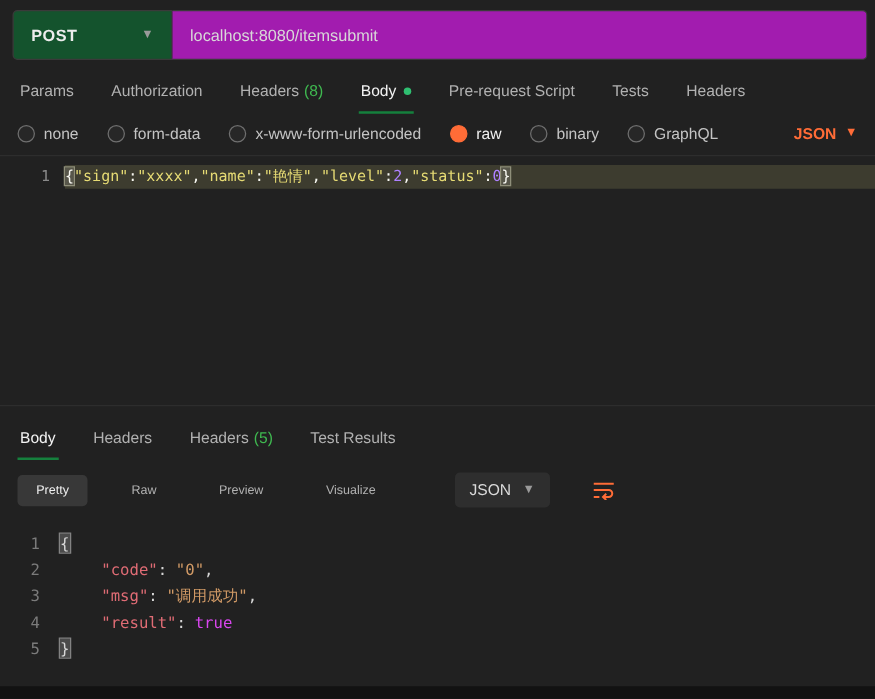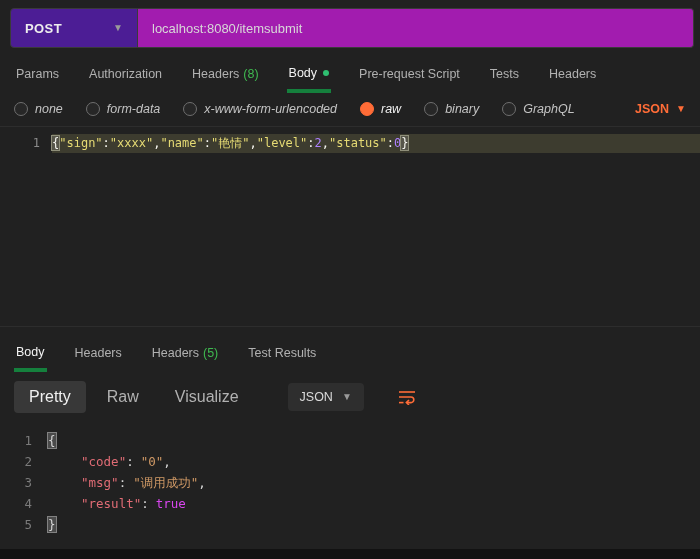--- a/index.html
+++ b/index.html
@@ -1,42 +1,42 @@
 <!DOCTYPE html>
 <html><head>
 <meta charset="utf-8">
 <style>
   * { margin:0; padding:0; box-sizing:border-box; }
   html,body { width:700px; height:559px; background:#212121; overflow:hidden;
               font-family:"Liberation Sans", sans-serif; }
 
   
   .topbar { display:flex; margin:8px 6px 0 10px; height:40px; }
-  .method-box { width:128px; background:#4c1d95; border:1px solid #3a3a3a;
+  .method-box { width:128px; background:#14532d; border:1px solid #3a3a3a;
     border-radius:4px 0 0 4px; display:flex; align-items:center;
     justify-content:space-between; padding:0 14px; cursor:pointer; }
   .method-label { font-size:13px; font-weight:700; color:#ededed; letter-spacing:.4px; }
   .chev { color:#9a9a9a; font-size:10px; line-height:1; }
   .chev.orange { color:#ff6c37; }
   .url-box { flex:1; background:#a21caf; border:1px solid #3a3a3a; border-left:none;
     border-radius:0 4px 4px 0; display:flex; align-items:center; padding:0 14px;
     color:#d8d8d8; font-size:13px; }
 
   
   .tabs { display:flex; gap:26px; padding:0 14px; margin-top:8px; align-items:stretch; }
   .tab { padding:10px 2px 9px; font-size:12.5px; color:#b1b1b1; cursor:pointer;
     border-bottom:2px solid transparent; display:flex; align-items:center; }
-  .tab.active { color:#f3f3f3; border-bottom:4px solid #15803d; }
+  .tab.active { color:#f3f3f3; border-bottom:2px solid #15803d; }
   .dot { width:6px; height:6px; border-radius:50%; background:#2fbf71;
     display:inline-block; margin-left:6px; }
   .count { color:#3fb950; margin-left:4px; }
 
   
   .type-row { display:flex; align-items:center; gap:23px; padding:9px 14px 8px; }
-  .type-item { display:flex; align-items:center; font-size:12.5px; color:#c4c4c4; cursor:pointer;font-style:italic; }
+  .type-item { display:flex; align-items:center; font-size:12.5px; color:#c4c4c4; cursor:pointer; }
   .type-item.sel { color:#f0f0f0; }
   .radio { width:14px; height:14px; border-radius:50%; border:1px solid #6f6f6f;
     background:#272727; display:inline-block; margin-right:7px; flex-shrink:0; }
   .radio.sel { border-color:#ff6c37; background:#ff6c37; }
   .lang-select { margin-left:auto; color:#ff6c37; font-size:12.5px; font-weight:700;
     display:flex; align-items:center; gap:7px; cursor:pointer; }
 
   
   .editor { border-top:1px solid #2d2d2d; height:200px; margin-top:2px; padding-top:7px;
     font-family:"DejaVu Sans Mono", monospace; font-size:12px; }
@@ -44,22 +44,22 @@
   .gutter { width:52px; text-align:right; padding-right:12px; color:#8a8a8a; flex-shrink:0; }
   .ed-code { flex:1; background:#3d3c2f; color:#f8f8f2; white-space:pre; }
   .tok-str { color:#e6db74; }
   .tok-num { color:#ae81ff; }
   .tok-pun { color:#f8f8f2; }
   .bracket { background:#57564a; outline:1px solid #8f8f7a; }
 
   
   .resp { border-top:1px solid #2d2d2d; }
   .toolbar { display:flex; align-items:center; padding:9px 14px 8px; }
-  .view-tab { padding:7px 15px; font-size:16px; color:#b1b1b1; border-radius:4px;
-    cursor:pointer; margin-right:6px; }
+  .view-tab { padding:7px 15px; font-size:10px; color:#b1b1b1; border-radius:4px;
+    cursor:pointer; margin-right:20px; }
   .view-tab.active { background:#383838; color:#f0f0f0; }
   .resp-lang { margin-left:28px; background:#2e2e2e; border-radius:4px; padding:7px 12px;
     color:#dadada; font-size:12.5px; display:flex; align-items:center; gap:9px; cursor:pointer; }
   .wrap-btn { margin-left:26px; width:34px; height:30px; display:flex; align-items:center;
     justify-content:center; border-radius:4px; cursor:pointer; }
 
   .resp-code { padding-top:9px; font-family:"DejaVu Sans Mono", monospace; font-size:12.5px; }
   .rc-line { display:flex; height:21px; line-height:21px; white-space:pre; }
   .rc-gutter { width:48px; text-align:right; padding-right:16px; color:#7b7b7b; flex-shrink:0; }
   .indent { padding-left:33px; }
@@ -162,20 +162,21 @@
         <span class="count">(5)</span>
       </div>
     <div class="tab">
         <span>Test Results</span>
       </div>
   </div>
 
   <div class="toolbar">
     <div class="view-tab active">Pretty</div>
     <div class="view-tab">Raw</div>
+    <div class="view-tab">Preview</div>
     <div class="view-tab">Visualize</div>
     <div class="resp-lang">
       <span>JSON</span>
       <span class="chev">▼</span>
     </div>
     <div class="wrap-btn">
       <svg width="20" height="16" viewBox="0 0 20 16" fill="none">
         <path d="M2 3 H18" stroke="#ff6c37" stroke-width="1.6"></path>
         <path d="M2 8 H14 a2.8 2.8 0 0 1 0 5.6 H10" stroke="#ff6c37" stroke-width="1.6" fill="none"></path>
         <path d="M12 11 L9.4 13.6 L12 16" stroke="#ff6c37" stroke-width="1.6" fill="none"></path>

